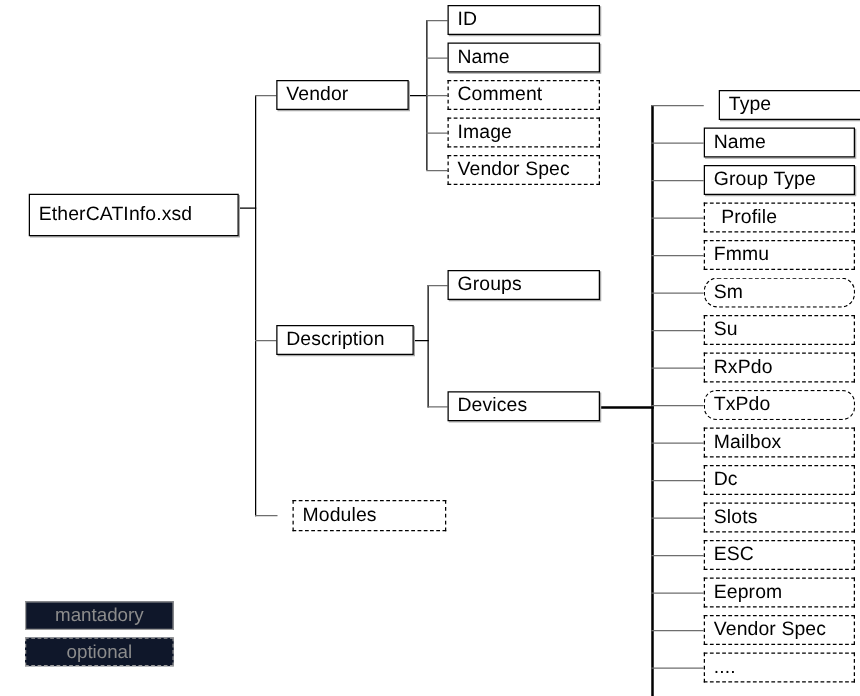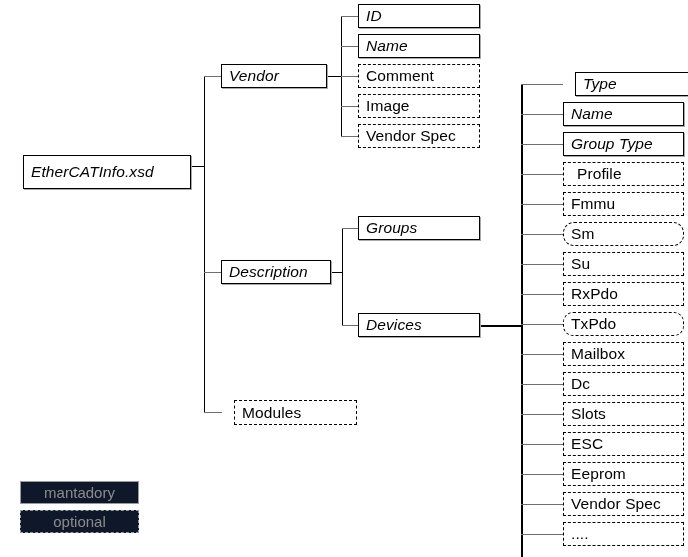--- a/index.html
+++ b/index.html
@@ -27,21 +27,20 @@
     font-size: 15.5px;
     line-height: 1;
     color: #000000;
     padding-left: 7px;
     white-space: nowrap;
     letter-spacing: 0.1px;
   }
   .node.mandatory {
     border: 1px solid #000000;
     box-shadow: 1px 1px 0 0 #a9a9a9;
-    font-style: italic;
   }
   .node.optional {
     border: 1px dashed #000000;
   }
   
   .ln {
     position: absolute;
     background: #000000;
   }
   .ln.h { height: 1px; }

